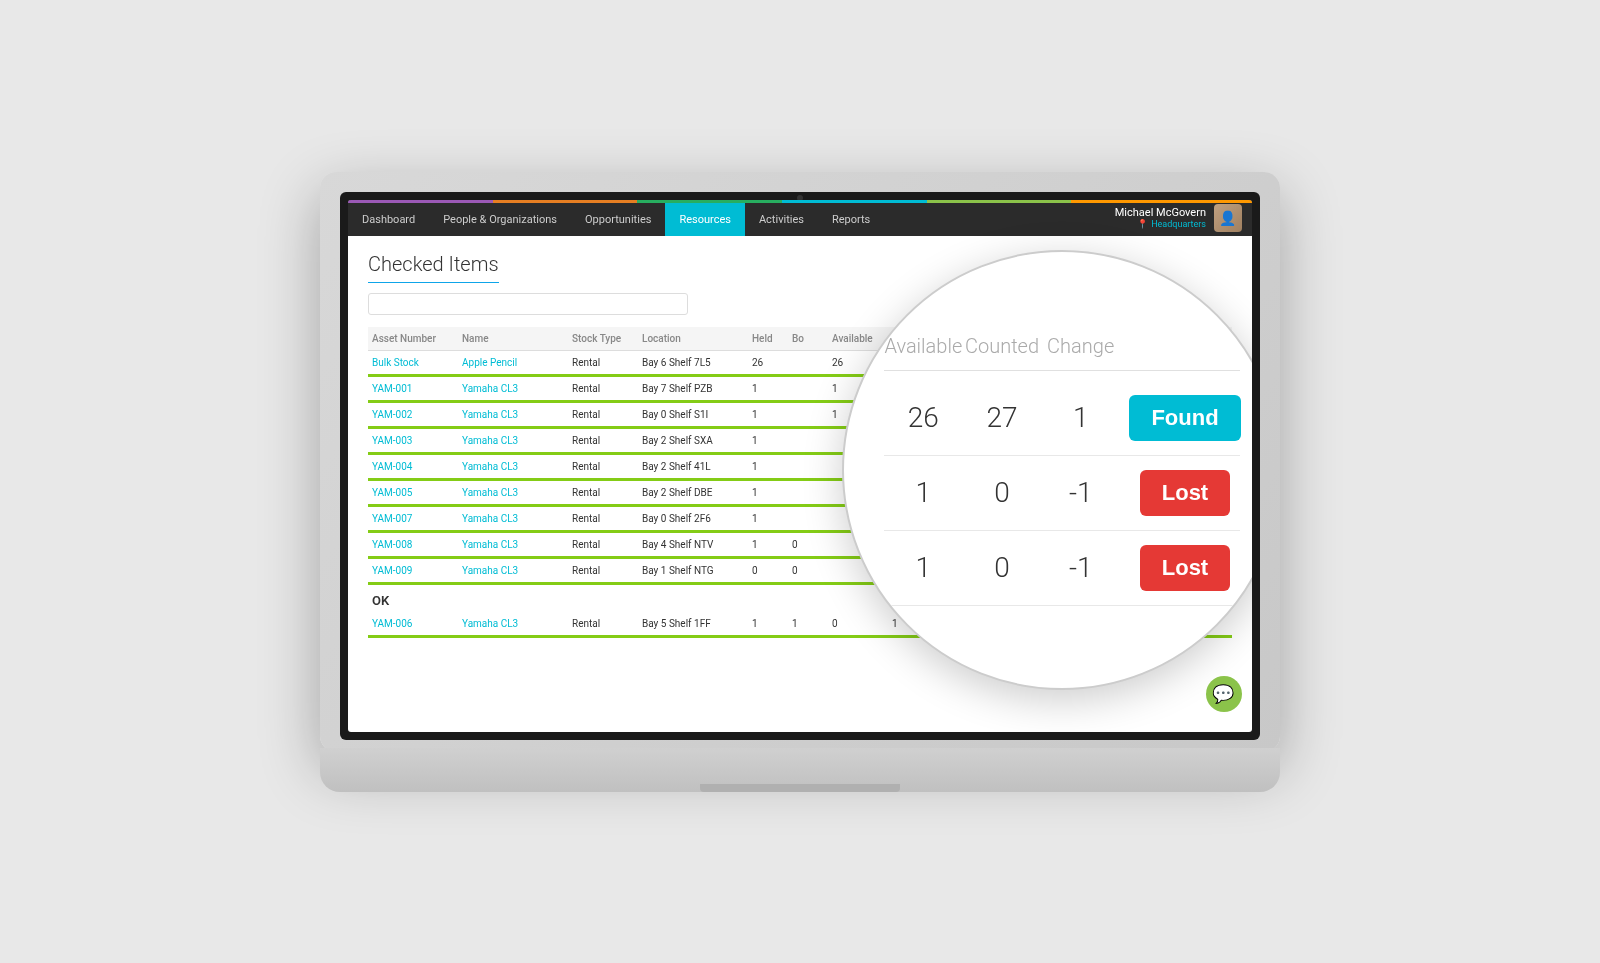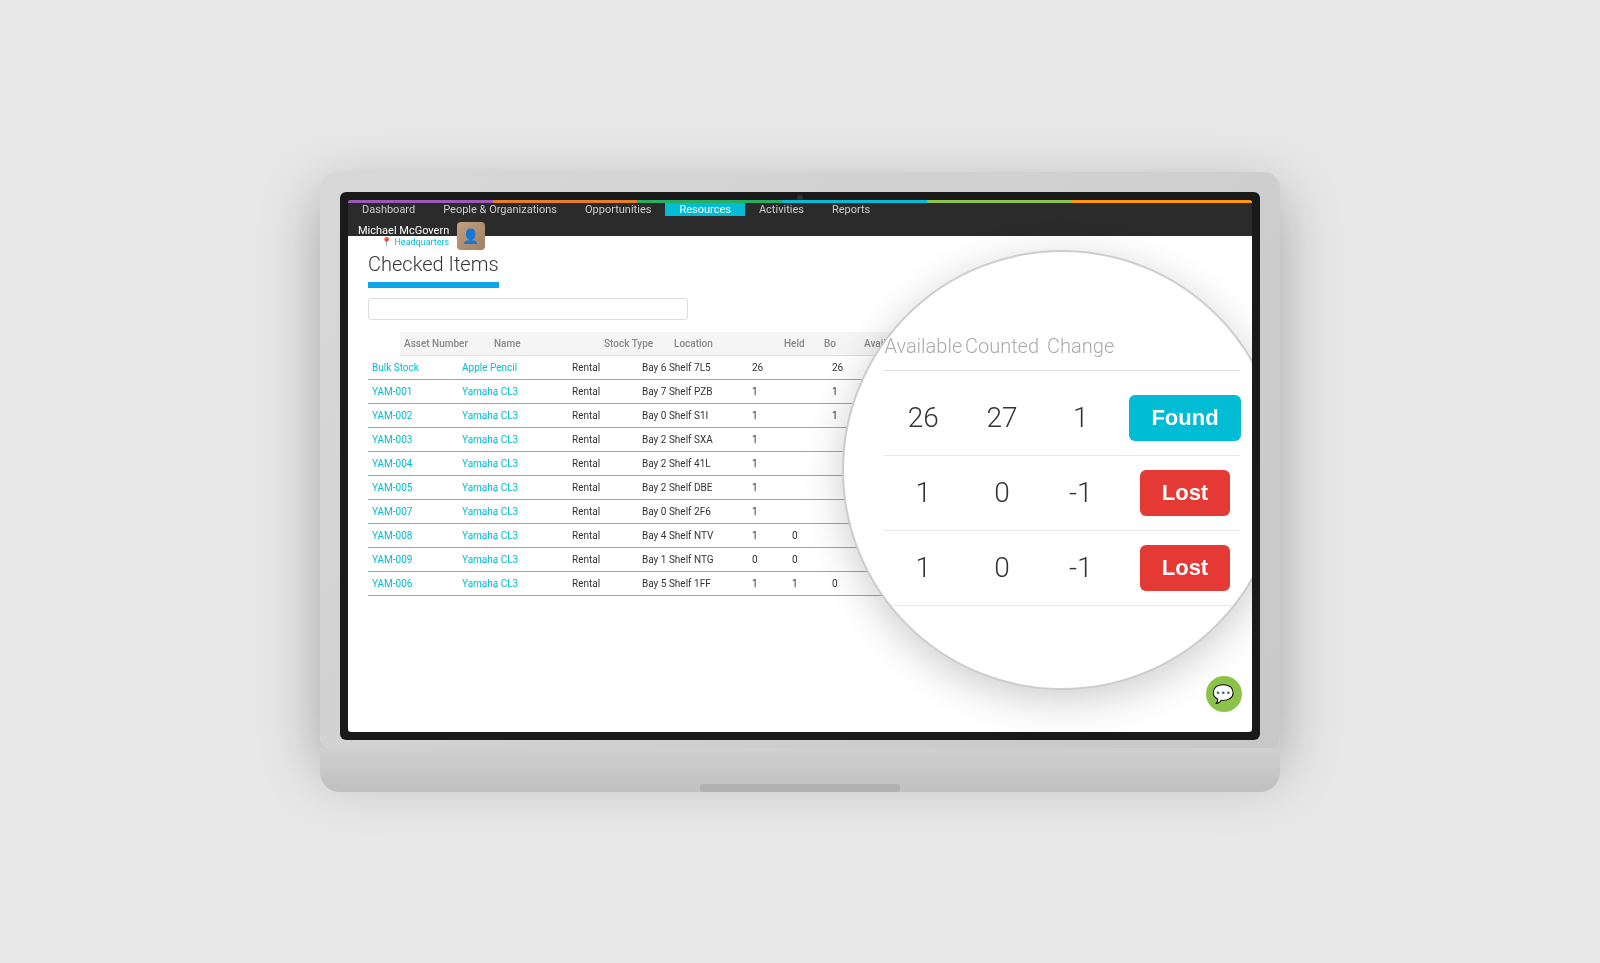--- a/index.html
+++ b/index.html
@@ -75,21 +75,20 @@
       border-radius: 0 0 4px 4px;
     }
 
     
     .nav-bar {
       background: #2b2b2b;
       height: 36px;
       display: flex;
       align-items: stretch;
       position: relative;
-      flex-direction: column;
     }
 
     .nav-color-bar {
       position: absolute;
       top: 0; left: 0; right: 0;
       height: 3px;
       background: linear-gradient(to right,
         #9b59b6 0%, #9b59b6 16%,
         #e67e22 16%, #e67e22 32%,
         #27ae60 32%, #27ae60 48%,
@@ -162,21 +161,21 @@
       padding: 16px 20px;
       height: calc(100% - 36px);
       overflow: hidden;
     }
 
     .page-title {
       font-size: 20px;
       font-weight: 300;
       color: #333;
       margin-bottom: 10px;
-      border-bottom: 6px solid #0ea5e9;
+      border-bottom: 1px solid #0ea5e9;
       padding-bottom: 6px;
       display: inline-block;
     }
 
     .asset-search {
       margin-bottom: 12px;
     }
 
     .asset-label {
       font-size: 10px;
@@ -200,39 +199,38 @@
     }
 
     .table-header {
       display: grid;
       grid-template-columns: 90px 110px 70px 110px 40px 40px 60px 70px 70px;
       background: #f5f5f5;
       border-bottom: 1px solid #ddd;
       font-size: 10px;
       color: #888;
       padding: 4px 0;
-      margin-left: 32px;
     }
 
     .table-header-cell {
       padding: 2px 4px;
       font-weight: 500;
     }
 
     .section-label {
       font-size: 13px;
       font-weight: 600;
       color: #333;
       padding: 8px 4px 4px;
     }
 
     .table-row {
       display: grid;
       grid-template-columns: 90px 110px 70px 110px 40px 40px 60px 70px 70px;
-      border-bottom: 1px solid #84cc16;
+      border-bottom: 3px solid #84cc16;
       font-size: 10px;
       padding: 4px 0;
       align-items: center;
     }
 
     .cell {
       padding: 2px 4px;
       color: #333;
     }
 
@@ -495,20 +493,21 @@
               <div class="cell cell-link">Yamaha CL3</div>
               <div class="cell">Rental</div>
               <div class="cell">Bay 1 Shelf NTG</div>
               <div class="cell">0</div>
               <div class="cell">0</div>
               <div class="cell"></div>
               <div class="cell"></div>
               <div class="cell"></div>
             </div>
 
+            <div class="ok-section">OK</div>
 
             <div class="table-row">
               <div class="cell cell-link">YAM-006</div>
               <div class="cell cell-link">Yamaha CL3</div>
               <div class="cell">Rental</div>
               <div class="cell">Bay 5 Shelf 1FF</div>
               <div class="cell">1</div>
               <div class="cell">1</div>
               <div class="cell">0</div>
               <div class="cell">1</div>

